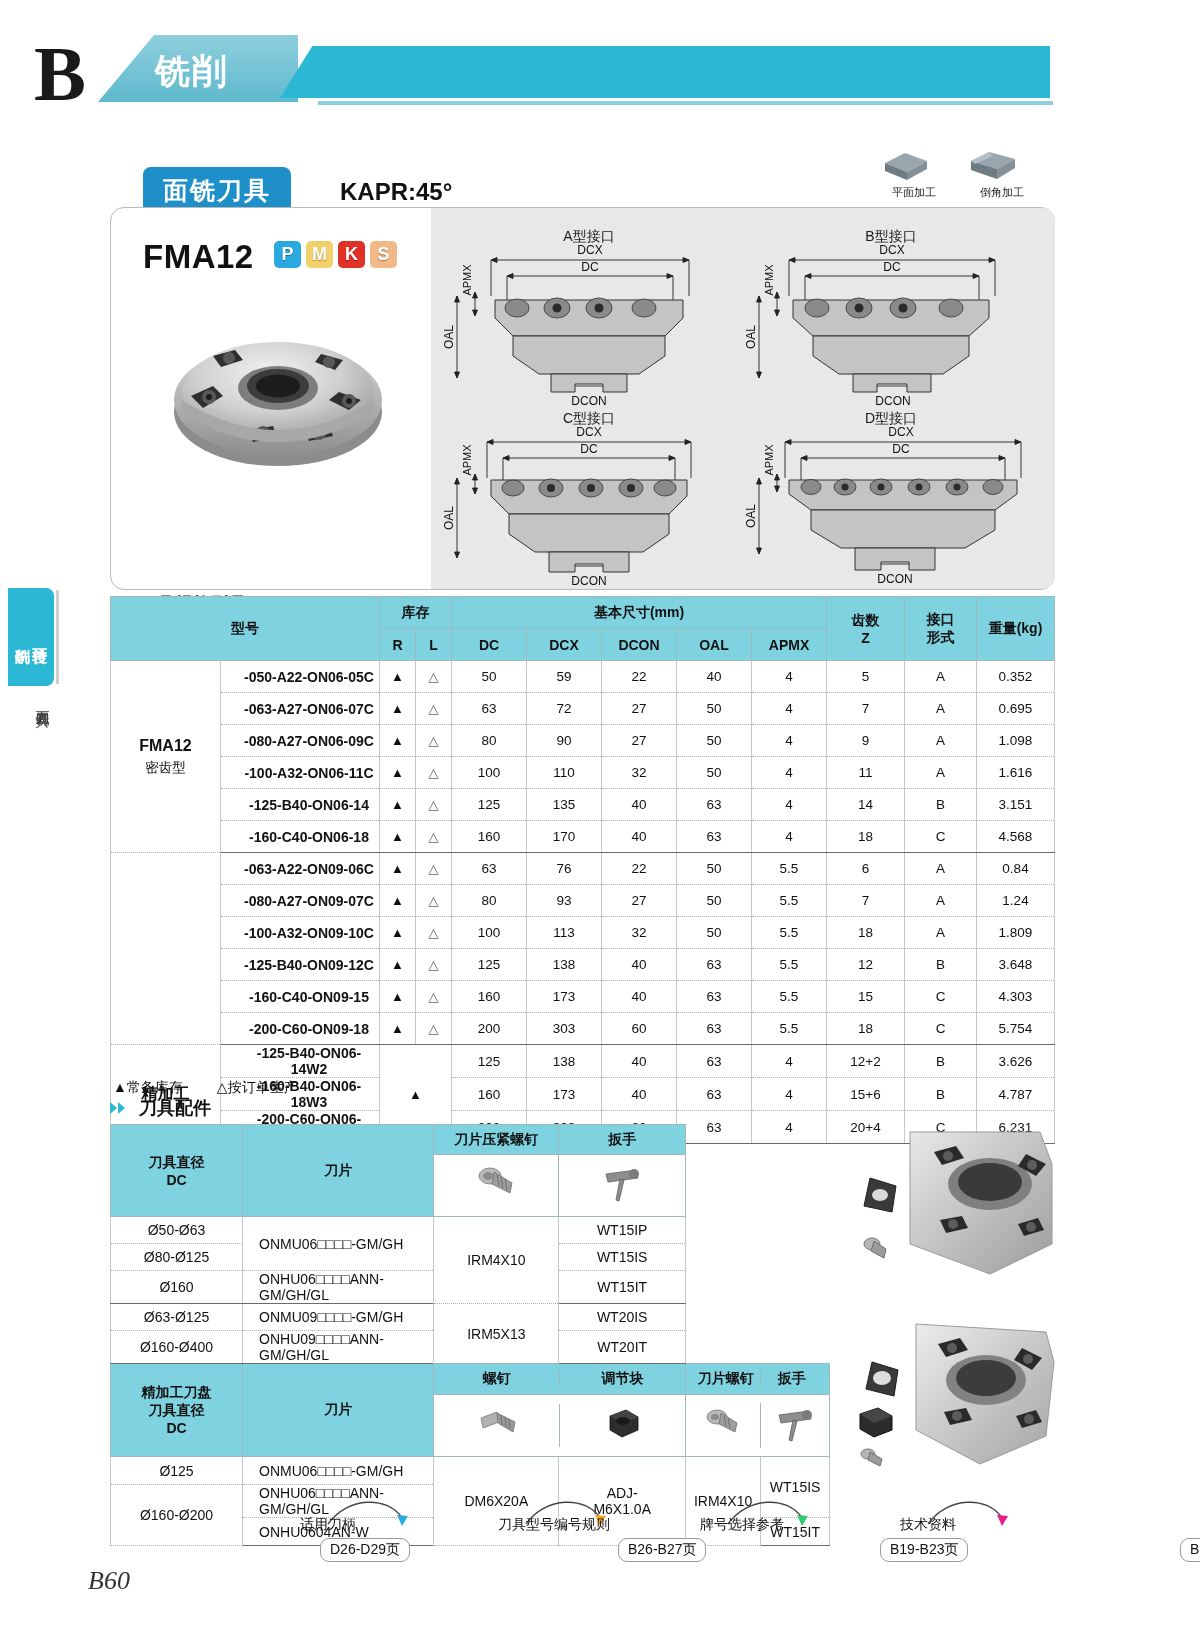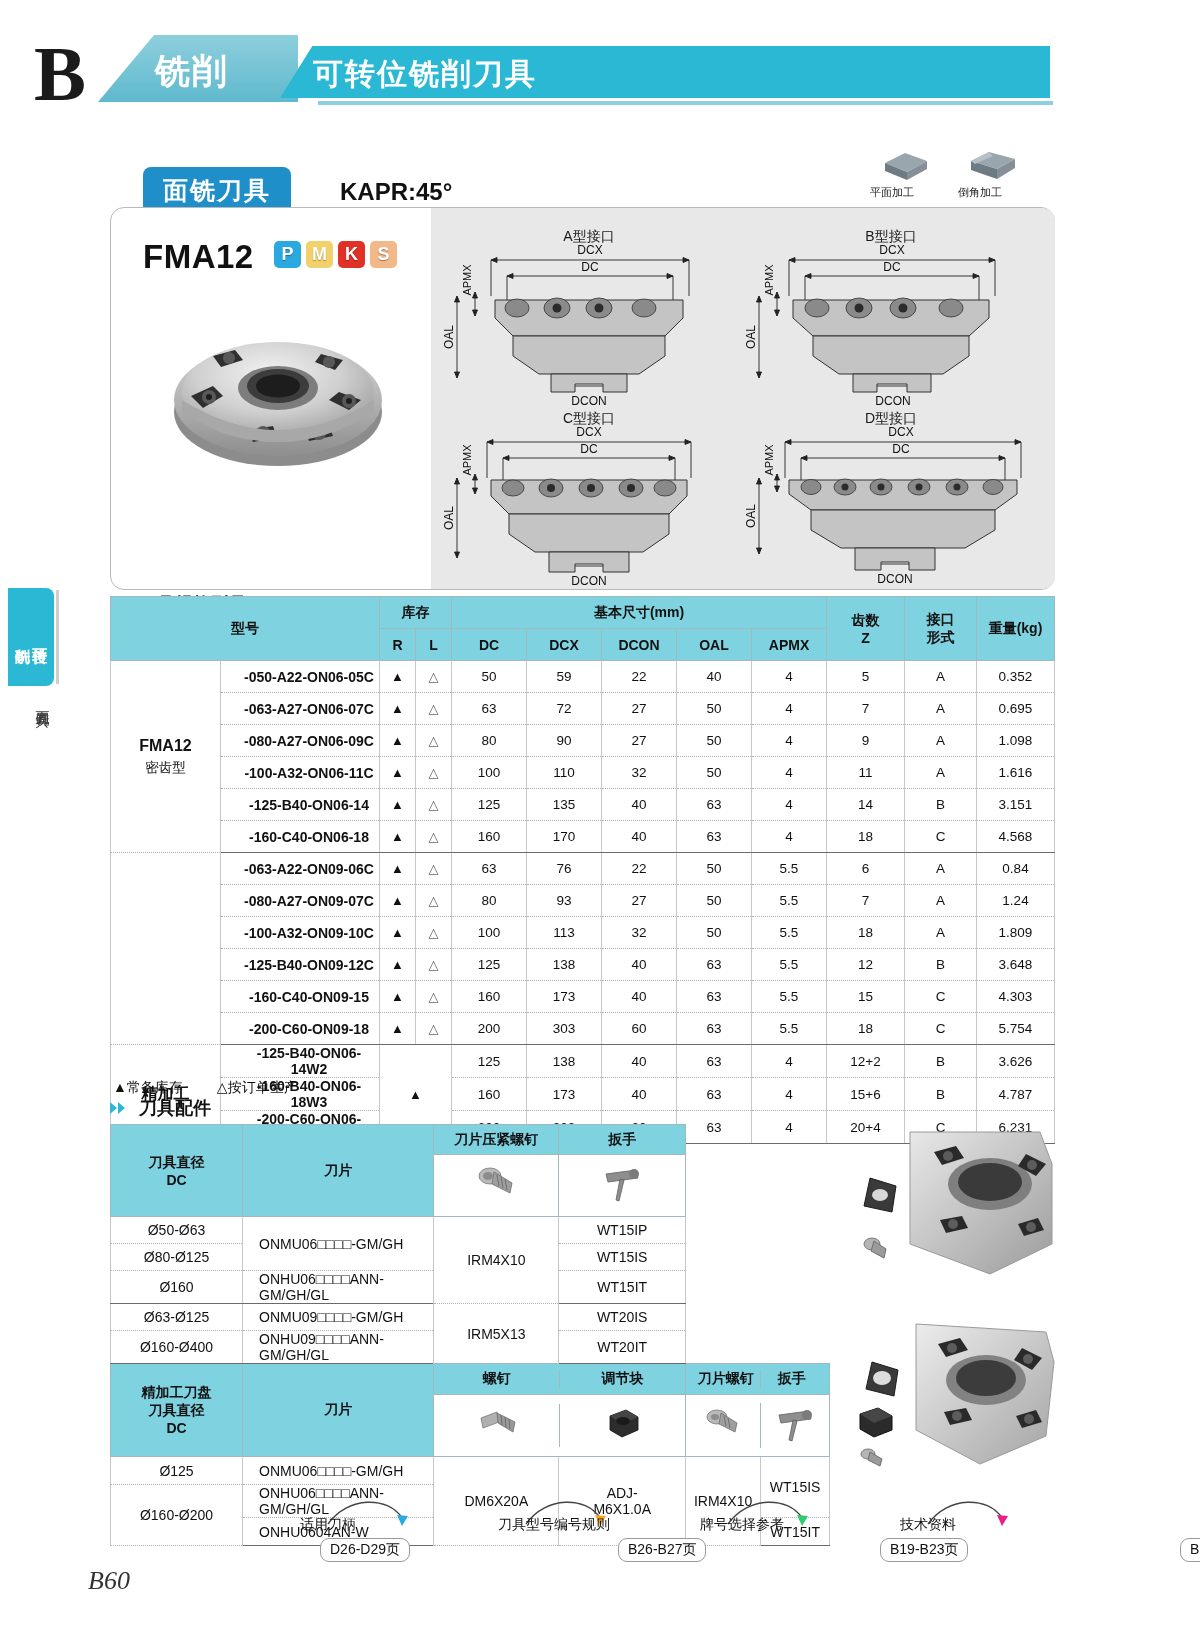--- a/index.html
+++ b/index.html
@@ -66,21 +66,21 @@
     border-radius: 8px; padding: 7px 20px 8px;
     font-size: 25px; font-weight: 700; letter-spacing: 2px;
   }
   .kapr {
     position: absolute; left: 340px; top: 178px;
     font-size: 24px; font-weight: 700; color: #111;
   }
 
   
   .ops { position: absolute; left: 870px; top: 148px; display: flex; gap: 22px; }
-  .op { width: 66px; text-align: left; }
+  .op { width: 66px; text-align: right; }
   .op-glyph { height: 36px; display: flex; align-items: center; justify-content: center; }
   .op-label { font-size: 11px; color: #222; margin-top: 1px; }
 
   
   .panel {
     position: absolute; left: 110px; top: 207px;
     width: 945px; height: 383px;
     background: #ffffff; border: 1px solid #b9b9b9;
     border-radius: 14px;
   }
@@ -177,21 +177,20 @@
   }
 </style>
 </head>
 <body>
 
 <div class="header">
   <div class="hdr-band1"></div>
   <div class="hdr-band2"></div>
   <div class="hdr-letter">B</div>
   <div class="hdr-band1-label">铣削</div>
-  <div class="hdr-band2-label">可转位铣削刀具</div>
   <div class="hdr-underline"></div>
 </div>
 
 <div class="side-tab-line"></div>
 <div class="side-tab">
   <span>可转位</span>
   <span>铣削</span>
 </div>
 <div class="side-sub">面铣刀具</div>
 

